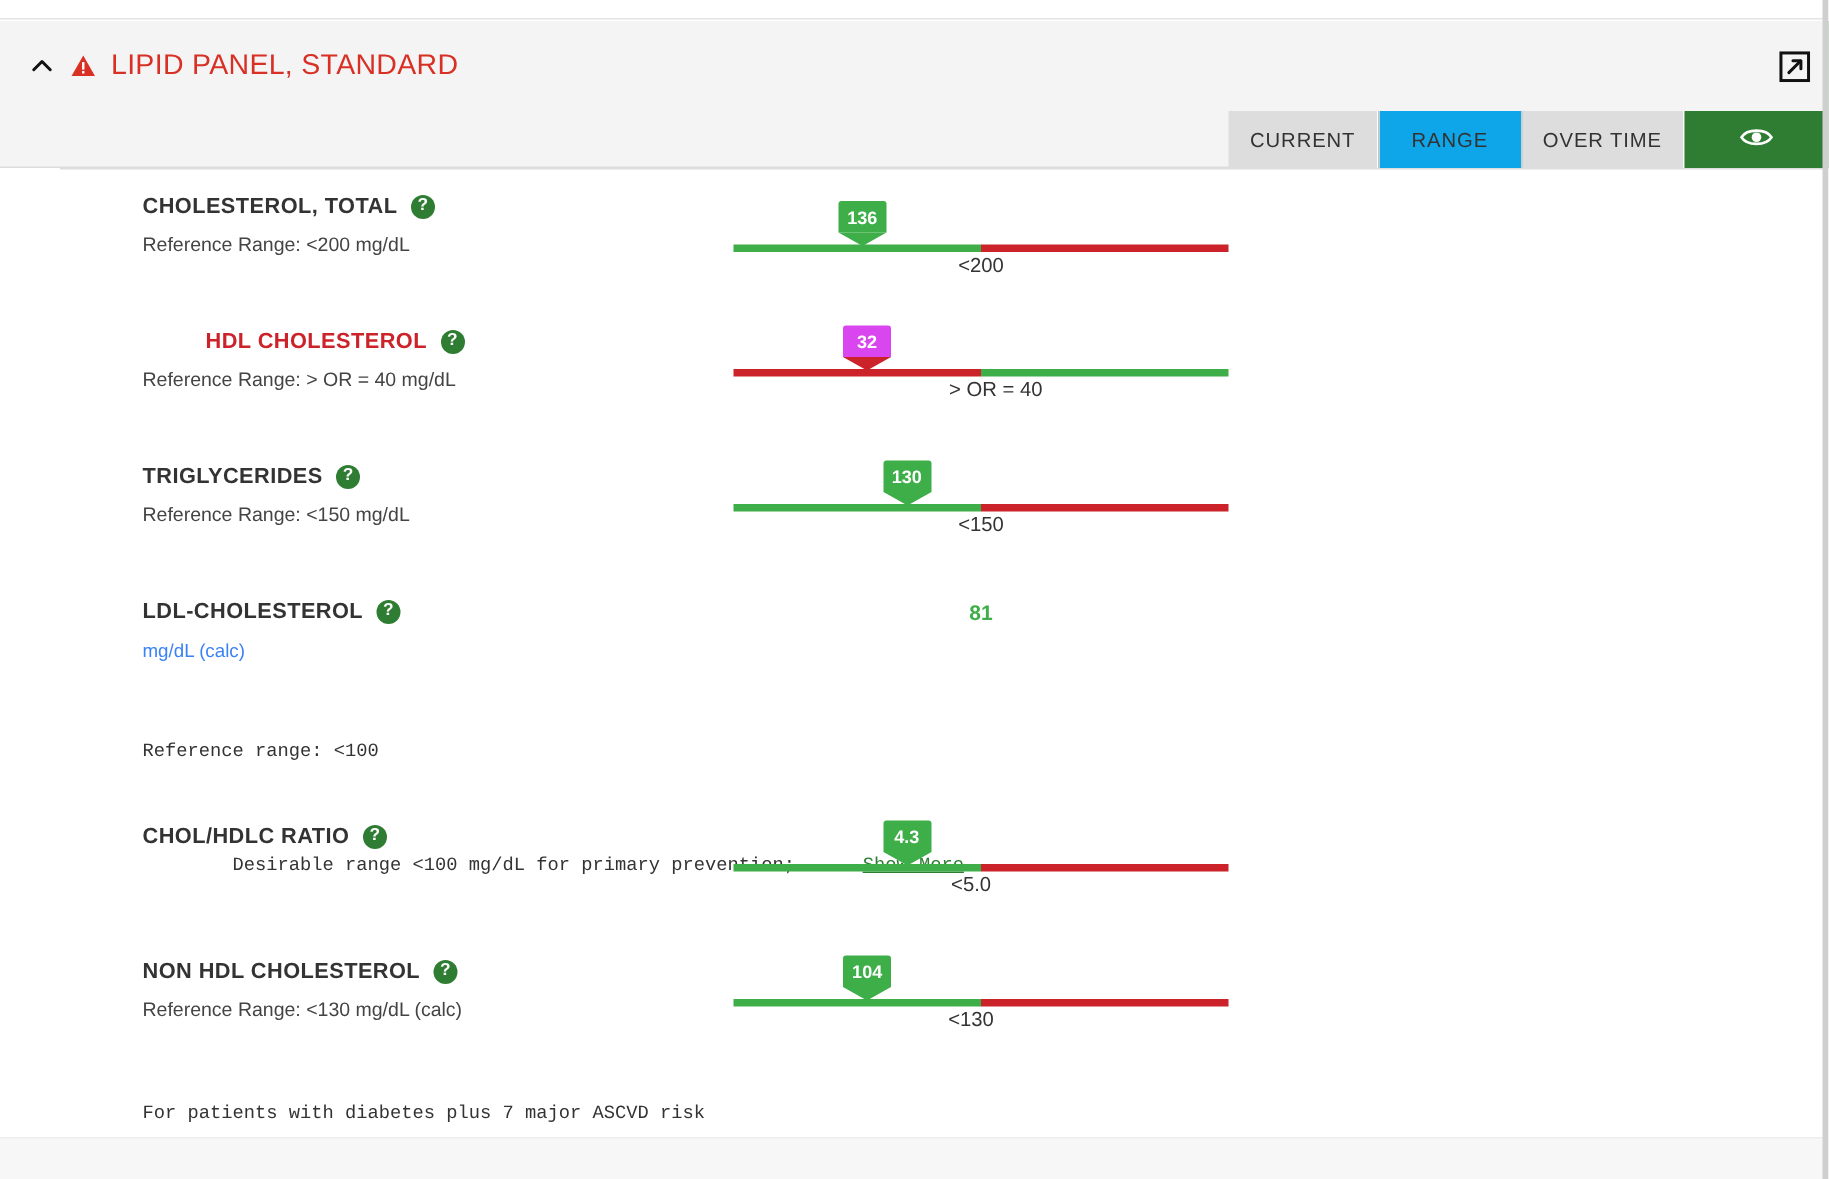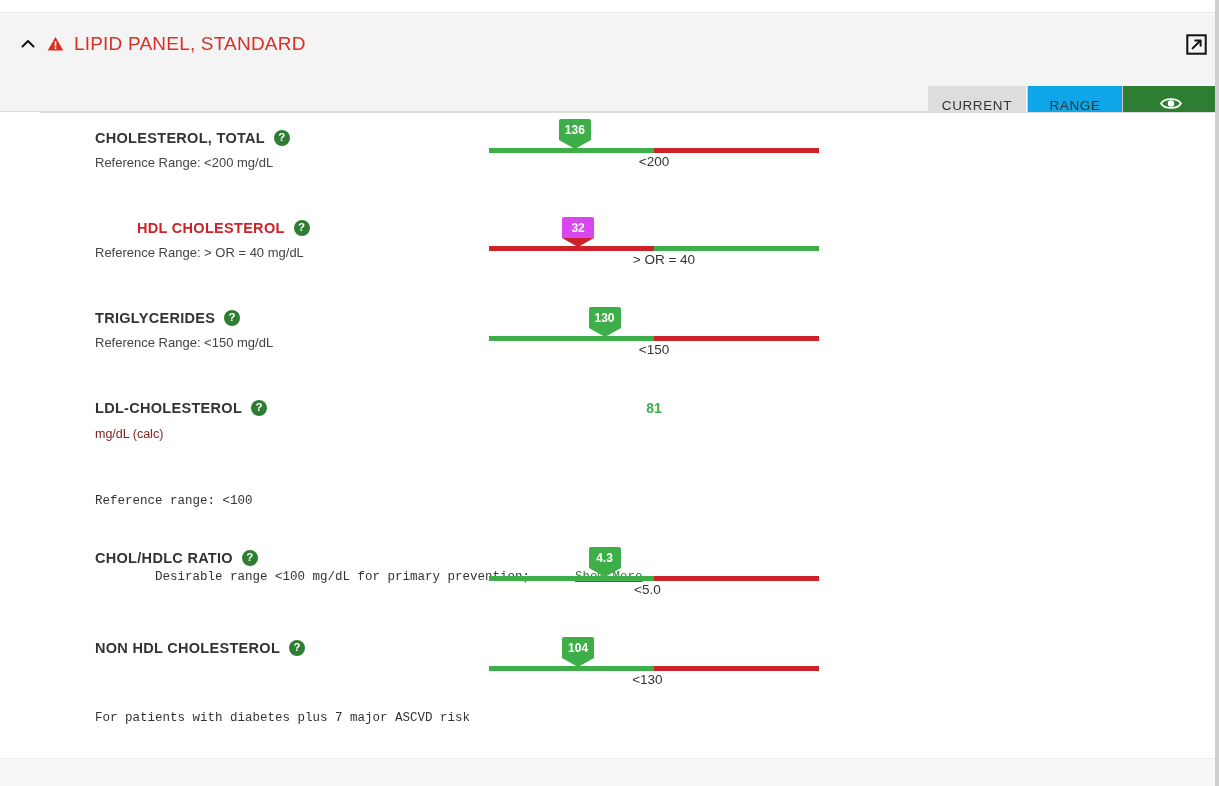--- a/index.html
+++ b/index.html
@@ -74,21 +74,21 @@
     position: absolute;
     left: 0; top: 74px;
     width: 1219px;
     height: 38px;
     background: #f4f4f4;
     border-bottom: 1px solid #dcdcdc;
     box-sizing: border-box;
   }
   .tabs {
     position: absolute;
-    right: 0; top: 12px;
+    right: 0; top: 0;
     height: 38px;
     display: flex;
     align-items: stretch;
   }
   .tab {
     background: #dddddd;
     color: #333333;
     font-size: 13.5px;
     letter-spacing: 0.6px;
     display: flex;
@@ -248,21 +248,21 @@
     width: 330px;
     text-align: center;
     font-size: 14px;
     font-weight: bold;
     color: #3eae49;
   }
 
   .unit-line {
     margin-top: 11px;
     font-size: 12.5px;
-    color: #7f1d1d;
+    color: #3b82f6;
   }
   .mono-block {
     margin-top: 20px;
     font-family: "Liberation Mono", monospace;
     font-size: 12.5px;
     color: #333333;
     line-height: 1.28;
     white-space: pre;
   }
   .mono-block .line { white-space: pre; }
@@ -324,20 +324,21 @@
       <path d="M6.6 14.4 L14.2 6.8" stroke="#111" stroke-width="2" stroke-linecap="round"></path>
       <path d="M9.3 6.5 L14.6 6.5 L14.6 11.8" fill="none" stroke="#111" stroke-width="2" stroke-linecap="round" stroke-linejoin="round"></path>
     </svg>
   </div>
 </div>
 
 <div class="tabbar-row">
   <div class="tabs">
     <div class="tab">CURRENT</div>
     <div class="tab active">RANGE</div>
+    <div class="tab">OVER TIME</div>
     <div class="tab eye-tab">
       <span>
         <svg width="22" height="15" viewBox="0 0 22 15" aria-hidden="true">
           <path d="M1 7.5 C4.5 1.6 17.5 1.6 21 7.5 C17.5 13.4 4.5 13.4 1 7.5 Z" fill="none" stroke="#ffffff" stroke-width="1.7"></path>
           <circle cx="11" cy="7.5" r="3.2" fill="#ffffff"></circle>
         </svg>
       </span>
     </div>
   </div>
 </div>
@@ -347,21 +348,21 @@
   <div class="divider"></div>
 
   <div class="result-row" style="top:18px;">
     <div class="label-col">
       <div class="test-name">
         <span>CHOLESTEROL, TOTAL</span>
         <span class="help-icon">?</span>
       </div>
       <div class="ref-range">Reference Range: &lt;200 mg/dL</div>
     </div>
-    <div class="range-col" style="top:18px;">
+    <div class="range-col" style="top:33px;">
       <div class="bar-track">
         <div class="bar-seg seg-good" style="left:0;width:50%;"></div>
         <div class="bar-seg seg-bad" style="left:50%;width:50%;"></div>
         <div class="marker good" style="left:26%;">
           <div class="marker-body">136</div>
           <div class="marker-tail"></div>
         </div>
         <div class="threshold-label" style="left:50%;">&lt;200</div>
       </div>
     </div>
@@ -445,20 +446,21 @@
       </div>
     </div>
   </div>
 
   <div class="result-row" style="top:528px;">
     <div class="label-col" style="width:720px;">
       <div class="test-name">
         <span>NON HDL CHOLESTEROL</span>
         <span class="help-icon">?</span>
       </div>
+      <div class="ref-range">Reference Range: &lt;130 mg/dL (calc)</div>
       <div class="mono-block" style="margin-top:21px;line-height:1.32;">
         <div class="line">For patients with diabetes plus 7 major ASCVD risk</div>
         <div class="line">factor, treating to a non-HDL-C goal of &lt;100 mg/dL</div>
         
       </div>
     </div>
     <div class="range-col" style="top:26px;text-align:center;">
       <div class="bar-track">
         <div class="bar-seg seg-good" style="left:0;width:50%;"></div>
         <div class="bar-seg seg-bad" style="left:50%;width:50%;"></div>

